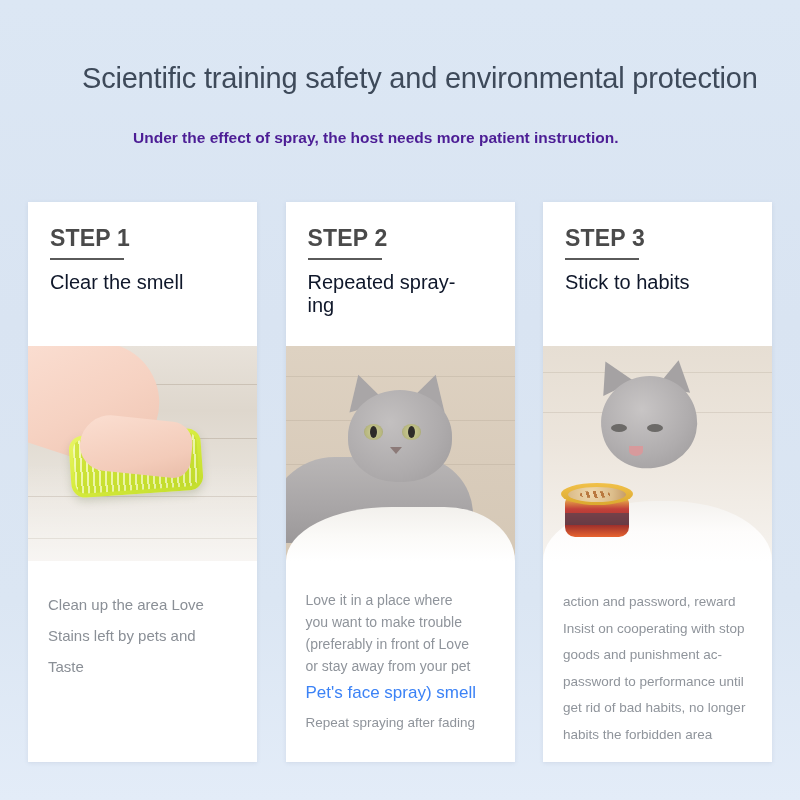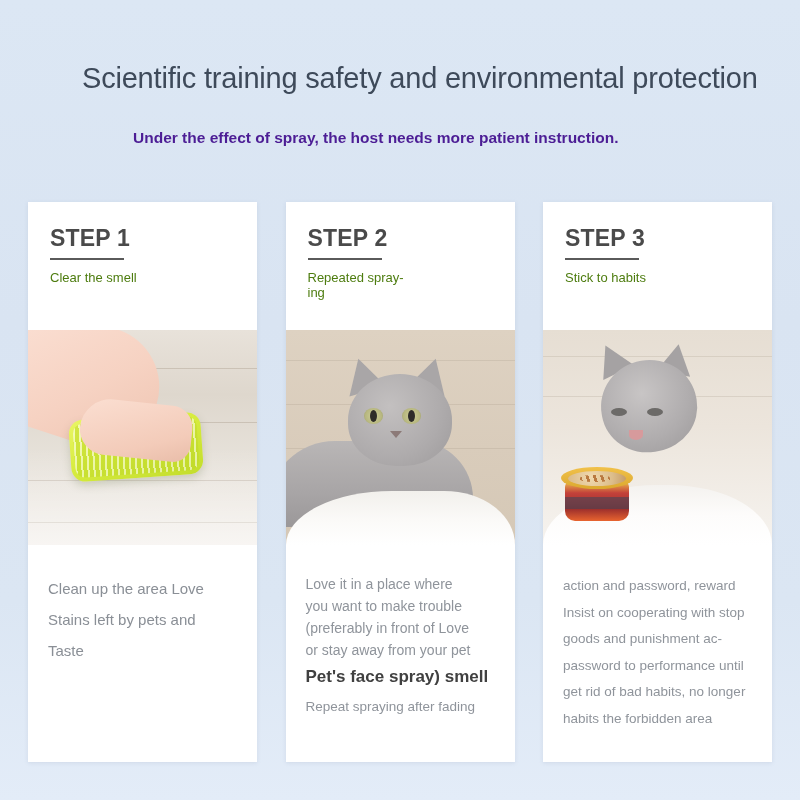--- a/index.html
+++ b/index.html
@@ -64,40 +64,40 @@
     height: 560px;
     background: #ffffff;
     box-shadow: 0 1px 4px rgba(120,140,170,0.18);
     display: flex;
     flex-direction: column;
     overflow: hidden;
   }
 
   .card-head {
     padding: 24px 22px 0 22px;
-    height: 128px;
+    height: 144px;
     box-sizing: border-box;
   }
   .step-label {
     font-size: 23px;
     font-weight: bold;
     color: #4a4a4a;
     letter-spacing: 0.2px;
     line-height: 1.05;
   }
   .step-rule {
     margin-top: 8px;
     width: 74px;
     height: 2px;
     background: #5a5a5a;
   }
   .step-sub {
     margin-top: 11px;
-    font-size: 13px;
-    color: #4d7c0f;
+    font-size: 20px;
+    color: #0f172a;
     line-height: 1.12;
   }
 
   
   .photo {
     position: relative;
     width: 100%;
     height: 215px;
     overflow: hidden;
     flex: none;
@@ -348,22 +348,21 @@
     white-space: nowrap;
   }
   .card-body.dense .body-line {
     font-size: 14px;
     line-height: 22px;
     color: #8f949b;
   }
   .card-body.dense .body-line.big {
     font-size: 17px;
     line-height: 32px;
-    color: #404040;
-    font-weight: bold;
+    color: #3b82f6;
   }
   .card-body.dense .body-line.tail {
     font-size: 13.5px;
     line-height: 28px;
   }
   .card-body.spaced .body-line {
     font-size: 13.5px;
     line-height: 26.5px;
     color: #8f949b;
   }

